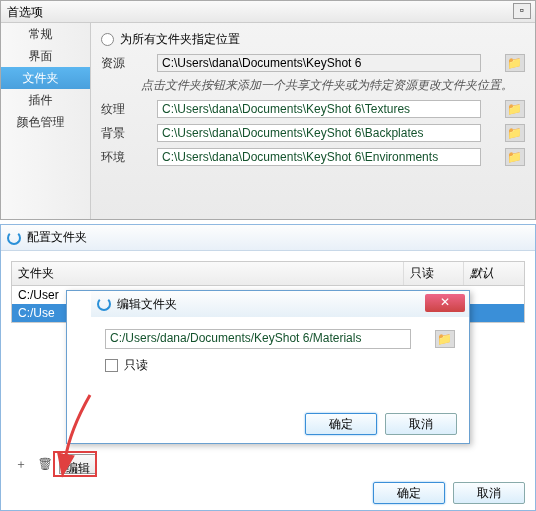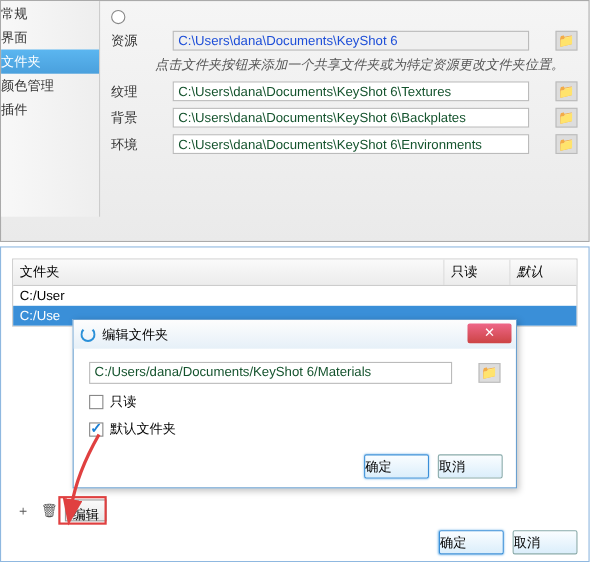--- a/index.html
+++ b/index.html
@@ -4,29 +4,29 @@
 <style>
 * { box-sizing: border-box; margin: 0; padding: 0; font-family: "Microsoft YaHei", sans-serif; font-size: 12px; }
 body { width: 536px; height: 511px; background: #fff; position: relative; overflow: hidden; }
 
 
 .prefs { position: absolute; top: 0; left: 0; width: 536px; height: 220px; border: 1px solid #aaa; background: linear-gradient(#f5f5f5,#eaeaea); }
 .prefs-title { height: 22px; line-height: 22px; padding-left: 6px; border-bottom: 1px solid #ccc; background: linear-gradient(#fafafa,#e8e8e8); display: flex; justify-content: space-between; }
 .prefs-title .winbtn { width: 18px; height: 16px; border: 1px solid #999; margin: 2px 4px 0 0; text-align: center; line-height: 12px; background: #eee; }
 .prefs-body { display: flex; height: calc(100% - 22px); }
 .sidebar { width: 90px; background: linear-gradient(90deg,#f8f8f8,#eee); border-right: 1px solid #ccc; }
-.sidebar-item { height: 22px; line-height: 22px; text-align: left; padding-right: 10px; color: #333; cursor: pointer; font-family: Liberation Serif, serif; }
+.sidebar-item { height: 22px; line-height: 22px; text-align: center; padding-right: 10px; color: #333; cursor: pointer; font-family: Liberation Serif, serif; }
 .sidebar-item.active { background: linear-gradient(#5bb6f0,#4aa0dd); color: #fff; }
 .content { flex: 1; padding: 8px 10px; overflow: hidden; }
 .radio-row { margin-bottom: 6px; display: flex; align-items: center; gap: 6px; }
 .radio { width: 13px; height: 13px; border: 1px solid #888; border-radius: 50%; background: #fff; display: inline-block; position: relative; }
 .radio.checked::after { content: ""; position: absolute; top: 2px; left: 2px; width: 7px; height: 7px; border-radius: 50%; background: #1b7fd4; }
 .field-row { display: flex; align-items: center; gap: 24px; margin-bottom: 6px; }
 .field-label { width: 32px; color: #333; }
-.field-input { flex: 1; height: 18px; border: 1px solid #bbb; background: #f0f0f0; color: #1d4ed8; padding: 0 4px; line-height: 16px; overflow: hidden; white-space: nowrap; }
+.field-input { flex: 1; height: 18px; border: 1px solid #bbb; background: #f0f0f0; color: #000000; padding: 0 4px; line-height: 16px; overflow: hidden; white-space: nowrap; }
 .field-input.white { background: #fff; color: #14532d; }
 .folder-btn { width: 20px; height: 18px; background: #ddd; border: 1px solid #bbb; display: flex; align-items: center; justify-content: center; }
 .hint { font-style: italic; color: #555; margin: 4px 0 8px 40px; line-height: 14px; }
 
 
 .config { position: absolute; top: 224px; left: 0; width: 536px; height: 287px; border: 1px solid #8fb8e0; background: #fff; }
 .config-title { height: 26px; background: linear-gradient(#fdfdfd,#e8f0f8); border-bottom: 1px solid #c8d8e8; display: flex; align-items: center; padding-left: 6px; gap: 6px; }
 .spinner { width: 14px; height: 14px; border: 2px solid #2a90d8; border-top-color: transparent; border-radius: 50%; }
 .table { margin: 10px 10px 0 10px; border: 1px solid #ccc; }
 .thead { display: flex; background: linear-gradient(#fafafa,#ececec); border-bottom: 1px solid #ccc; }
@@ -34,49 +34,54 @@
 .th:nth-child(1) { flex: 1; }
 .th:nth-child(2) { width: 60px; }
 .th:nth-child(3) { width: 60px; border-right: none; font-style: italic; }
 .tbody .tr { display: flex; padding: 2px 6px; }
 .tr.sel { background: #3a8fd8; color: #fff; }
 .toolbar { position: absolute; bottom: 36px; left: 10px; display: flex; align-items: center; gap: 4px; }
 .iconbtn { width: 20px; height: 20px; display: flex; align-items: center; justify-content: center; color: #555; }
 .editbtn { height: 20px; border: 1px solid #999; background: linear-gradient(#fafafa,#e8e8e8); padding: 4px 6px; line-height: 18px; }
 .redbox { position: absolute; border: 2px solid #e04040; width: 44px; height: 26px; bottom: 33px; left: 52px; pointer-events: none; }
 .dlg-btns { position: absolute; bottom: 6px; right: 10px; display: flex; gap: 8px; }
-.btn { width: 59px; height: 22px; border: 1px solid #8aa; background: linear-gradient(#fafdff,#dbeefb); border-radius: 2px; text-align: left; line-height: 20px; }
+.btn { width: 72px; height: 22px; border: 1px solid #8aa; background: linear-gradient(#fafdff,#dbeefb); border-radius: 2px; text-align: center; line-height: 20px; }
 .btn.def { border: 1px solid #3a8fd8; box-shadow: 0 0 2px #6ab0e8; }
 
 
-.modal { position: absolute; top: 290px; left: 66px; width: 404px; height: 154px; border: 1px solid #6aa0d0; background: #fff; box-shadow: 2px 2px 6px rgba(0,0,0,.25); }
+.modal { position: absolute; top: 290px; left: 66px; width: 404px; height: 154px; border: 1px solid #6aa0d0; background: #fff; box-shadow: 2px 2px 6px rgba(0,0,0,.25); padding-left: 24px; }
 .modal-title { height: 26px; background: linear-gradient(#fdfdfd,#e6f0f8); display: flex; align-items: center; padding-left: 6px; gap: 6px; position: relative; }
 .modal-close { position: absolute; right: 4px; top: 3px; width: 40px; height: 18px; background: linear-gradient(#e68,#c44); border-radius: 2px; color: #fff; text-align: center; line-height: 16px; }
 .modal-body { padding: 12px 14px; }
 .cb-row { display: flex; align-items: center; gap: 6px; margin-top: 8px; }
 .cb { width: 13px; height: 13px; border: 1px solid #888; background: #fff; display: inline-block; position: relative; }
 .cb.checked::after { content: "✓"; position: absolute; top: -3px; left: 0; color: #1b7fd4; font-size: 13px; font-weight: bold; }
 .arrow { position: absolute; pointer-events: none; }
 .arrow svg { overflow: visible; }
 </style>
 </head>
 <body>
 
 <div class="prefs">
+  <div class="prefs-title">
+    <span>首选项</span>
+    <span class="winbtn">▫</span>
+  </div>
   <div class="prefs-body">
     <div class="sidebar">
       <div class="sidebar-item">常规</div>
       <div class="sidebar-item">界面</div>
       <div class="sidebar-item active">文件夹</div>
+      <div class="sidebar-item">插件</div>
       <div class="sidebar-item">颜色管理</div>
-      <div class="sidebar-item">插件</div>
     </div>
     <div class="content">
       <div class="radio-row">
         <span class="radio"></span>
+        <span>为所有文件夹指定位置</span>
       </div>
       <div class="field-row">
         <span class="field-label">资源</span>
         <span class="field-input">C:\Users\dana\Documents\KeyShot 6</span>
         <span class="folder-btn">📁</span>
       </div>
       <div class="hint">点击文件夹按钮来添加一个共享文件夹或为特定资源更改文件夹位置。</div>
       <div class="field-row">
         <span class="field-label">纹理</span>
         <span class="field-input white">C:\Users\dana\Documents\KeyShot 6\Textures</span>
@@ -90,20 +95,24 @@
       <div class="field-row">
         <span class="field-label">环境</span>
         <span class="field-input white">C:\Users\dana\Documents\KeyShot 6\Environments</span>
         <span class="folder-btn">📁</span>
       </div>
     </div>
   </div>
 </div>
 
 <div class="config">
+  <div class="config-title">
+    <span class="spinner"></span>
+    <span>配置文件夹</span>
+  </div>
   <div class="table">
     <div class="thead">
       <div class="th">文件夹</div>
       <div class="th">只读</div>
       <div class="th">默认</div>
     </div>
     <div class="tbody">
       <div class="tr">
           <span>C:/User</span>
         </div>
@@ -132,24 +141,20 @@
   </div>
   <div class="modal-body">
     <div class="field-row">
       <span class="field-input white" style="height:20px">C:/Users/dana/Documents/KeyShot 6/Materials</span>
       <span class="folder-btn">📁</span>
     </div>
     <div class="cb-row">
       <span class="cb"></span>
       <span>只读</span>
     </div>
-    <div class="cb-row">
-      <span class="cb checked"></span>
-      <span>默认文件夹</span>
-    </div>
     <div class="dlg-btns" style="bottom:8px;right:12px">
       <span class="btn def">确定</span>
       <span class="btn">取消</span>
     </div>
   </div>
 </div>
 
 <div class="arrow" style="left:60px;top:390px">
   <svg width="60" height="80">
       <defs>

